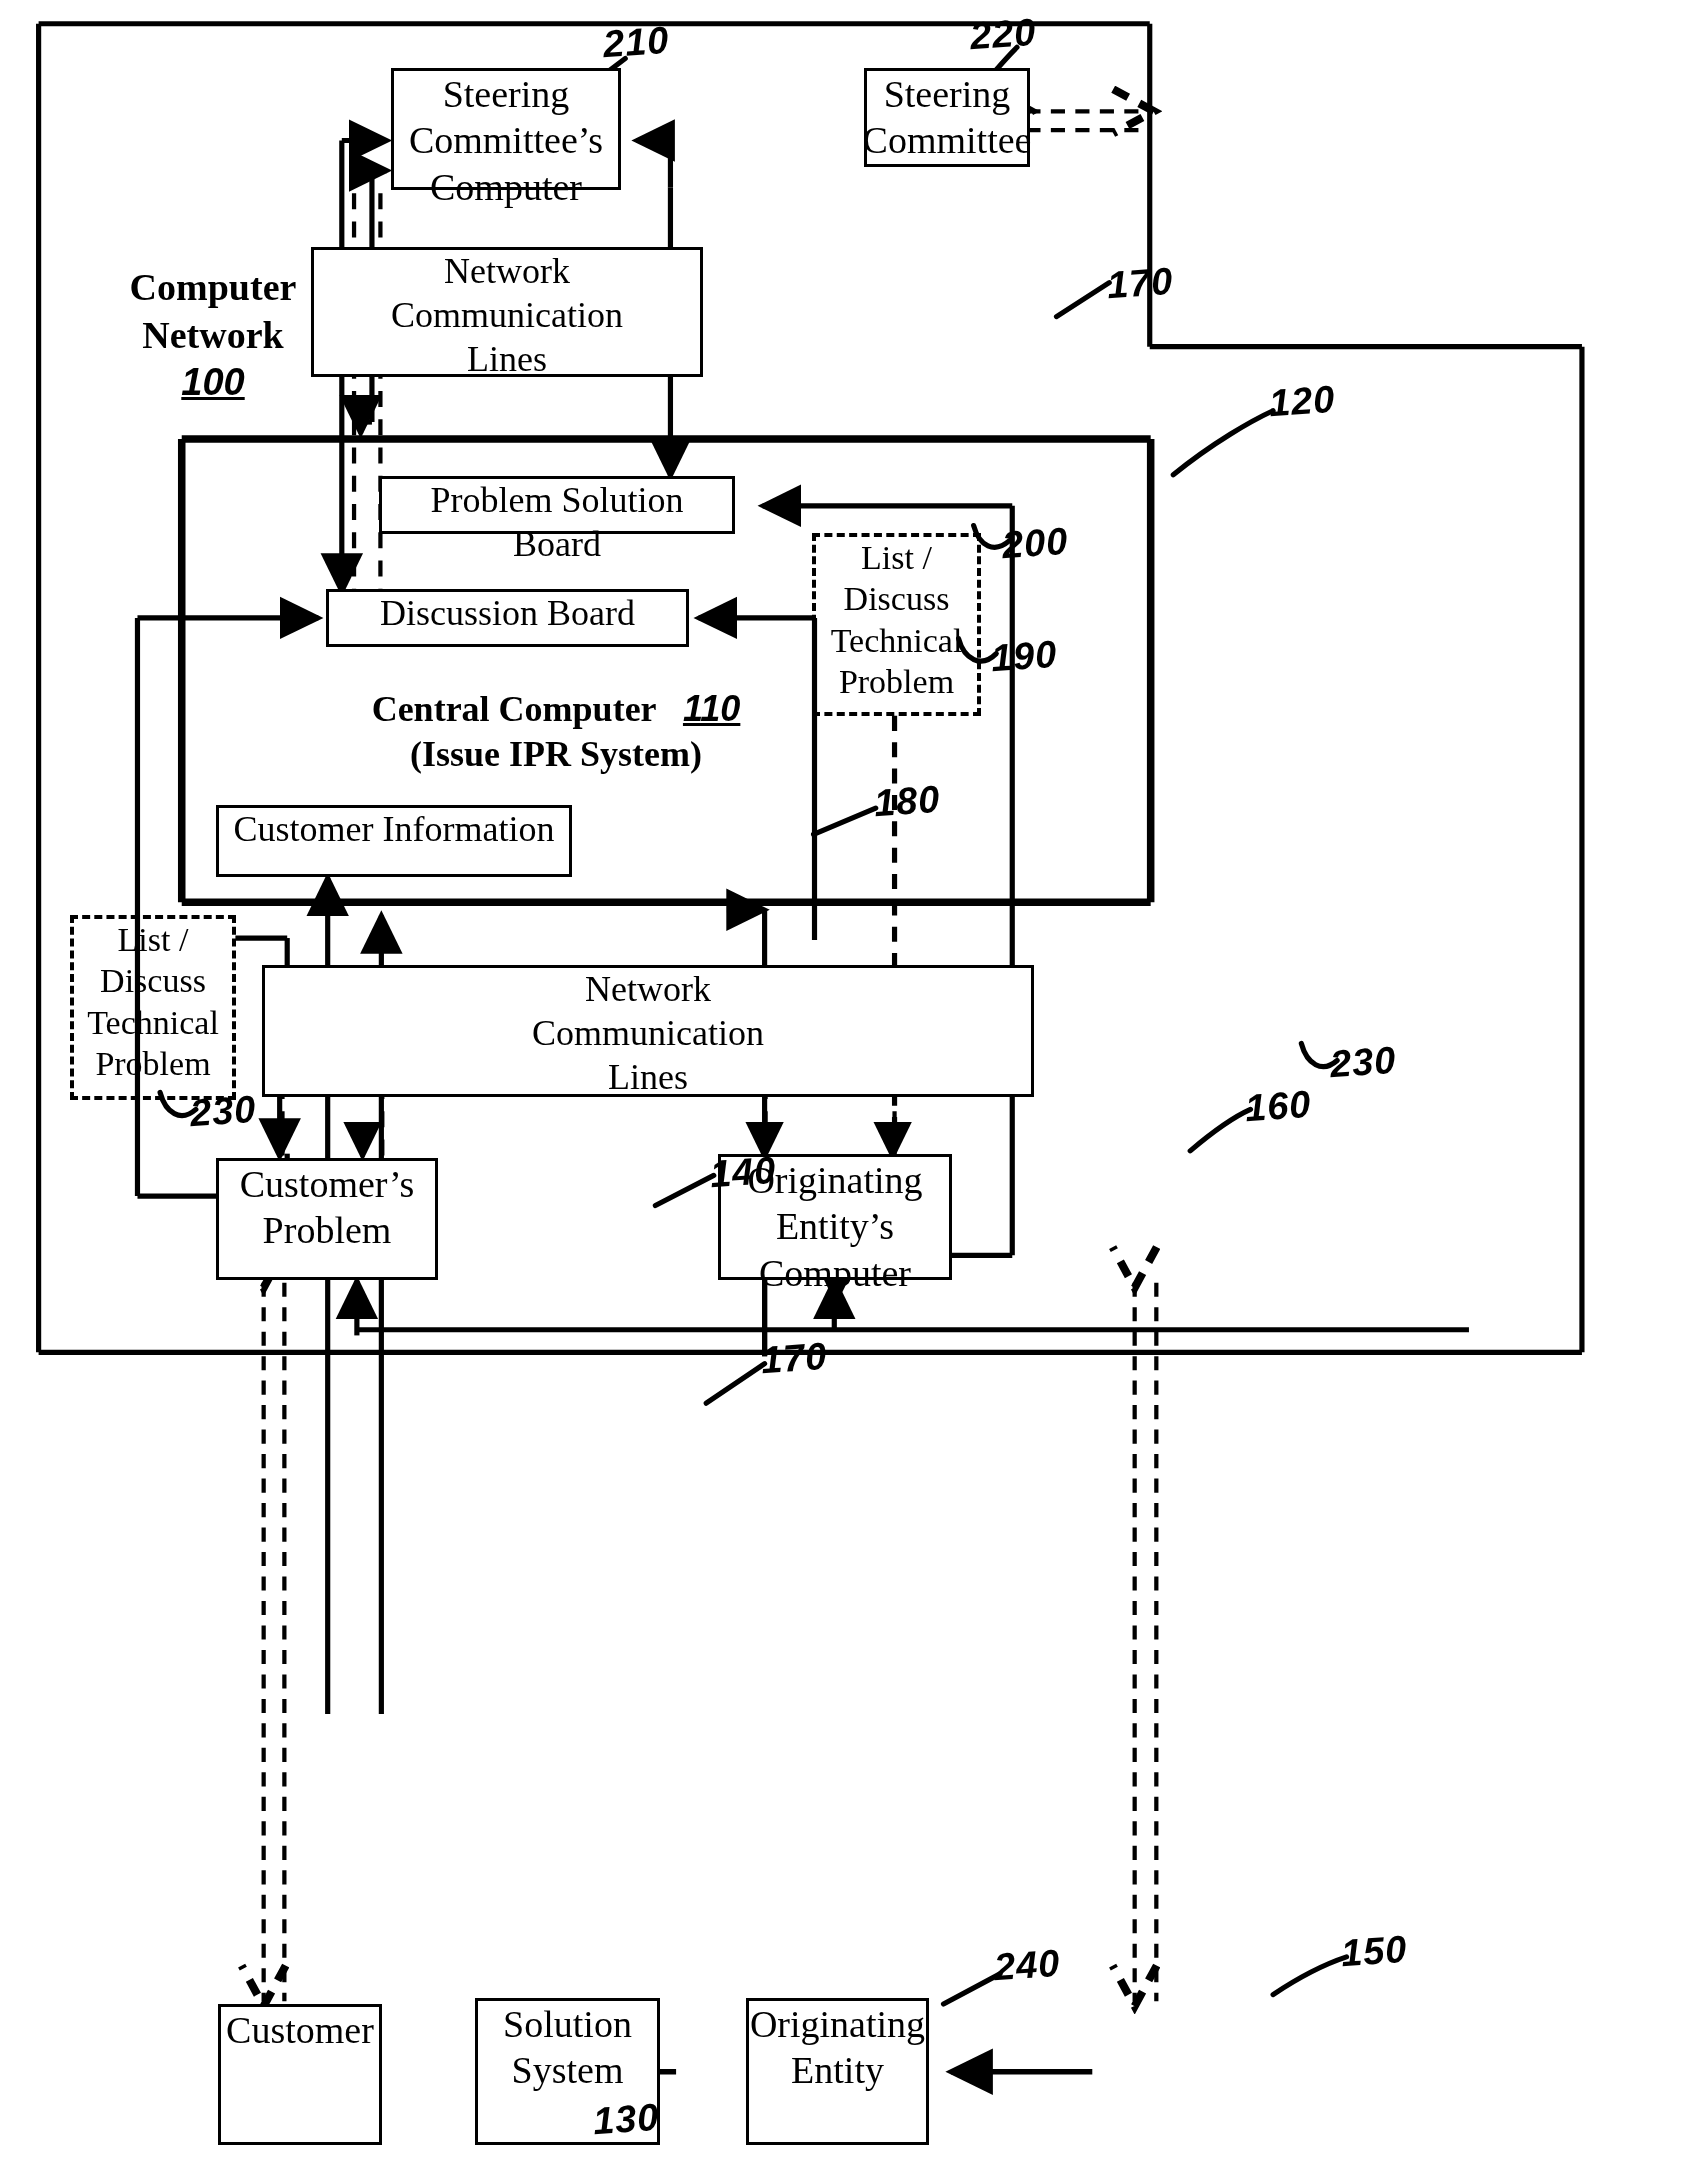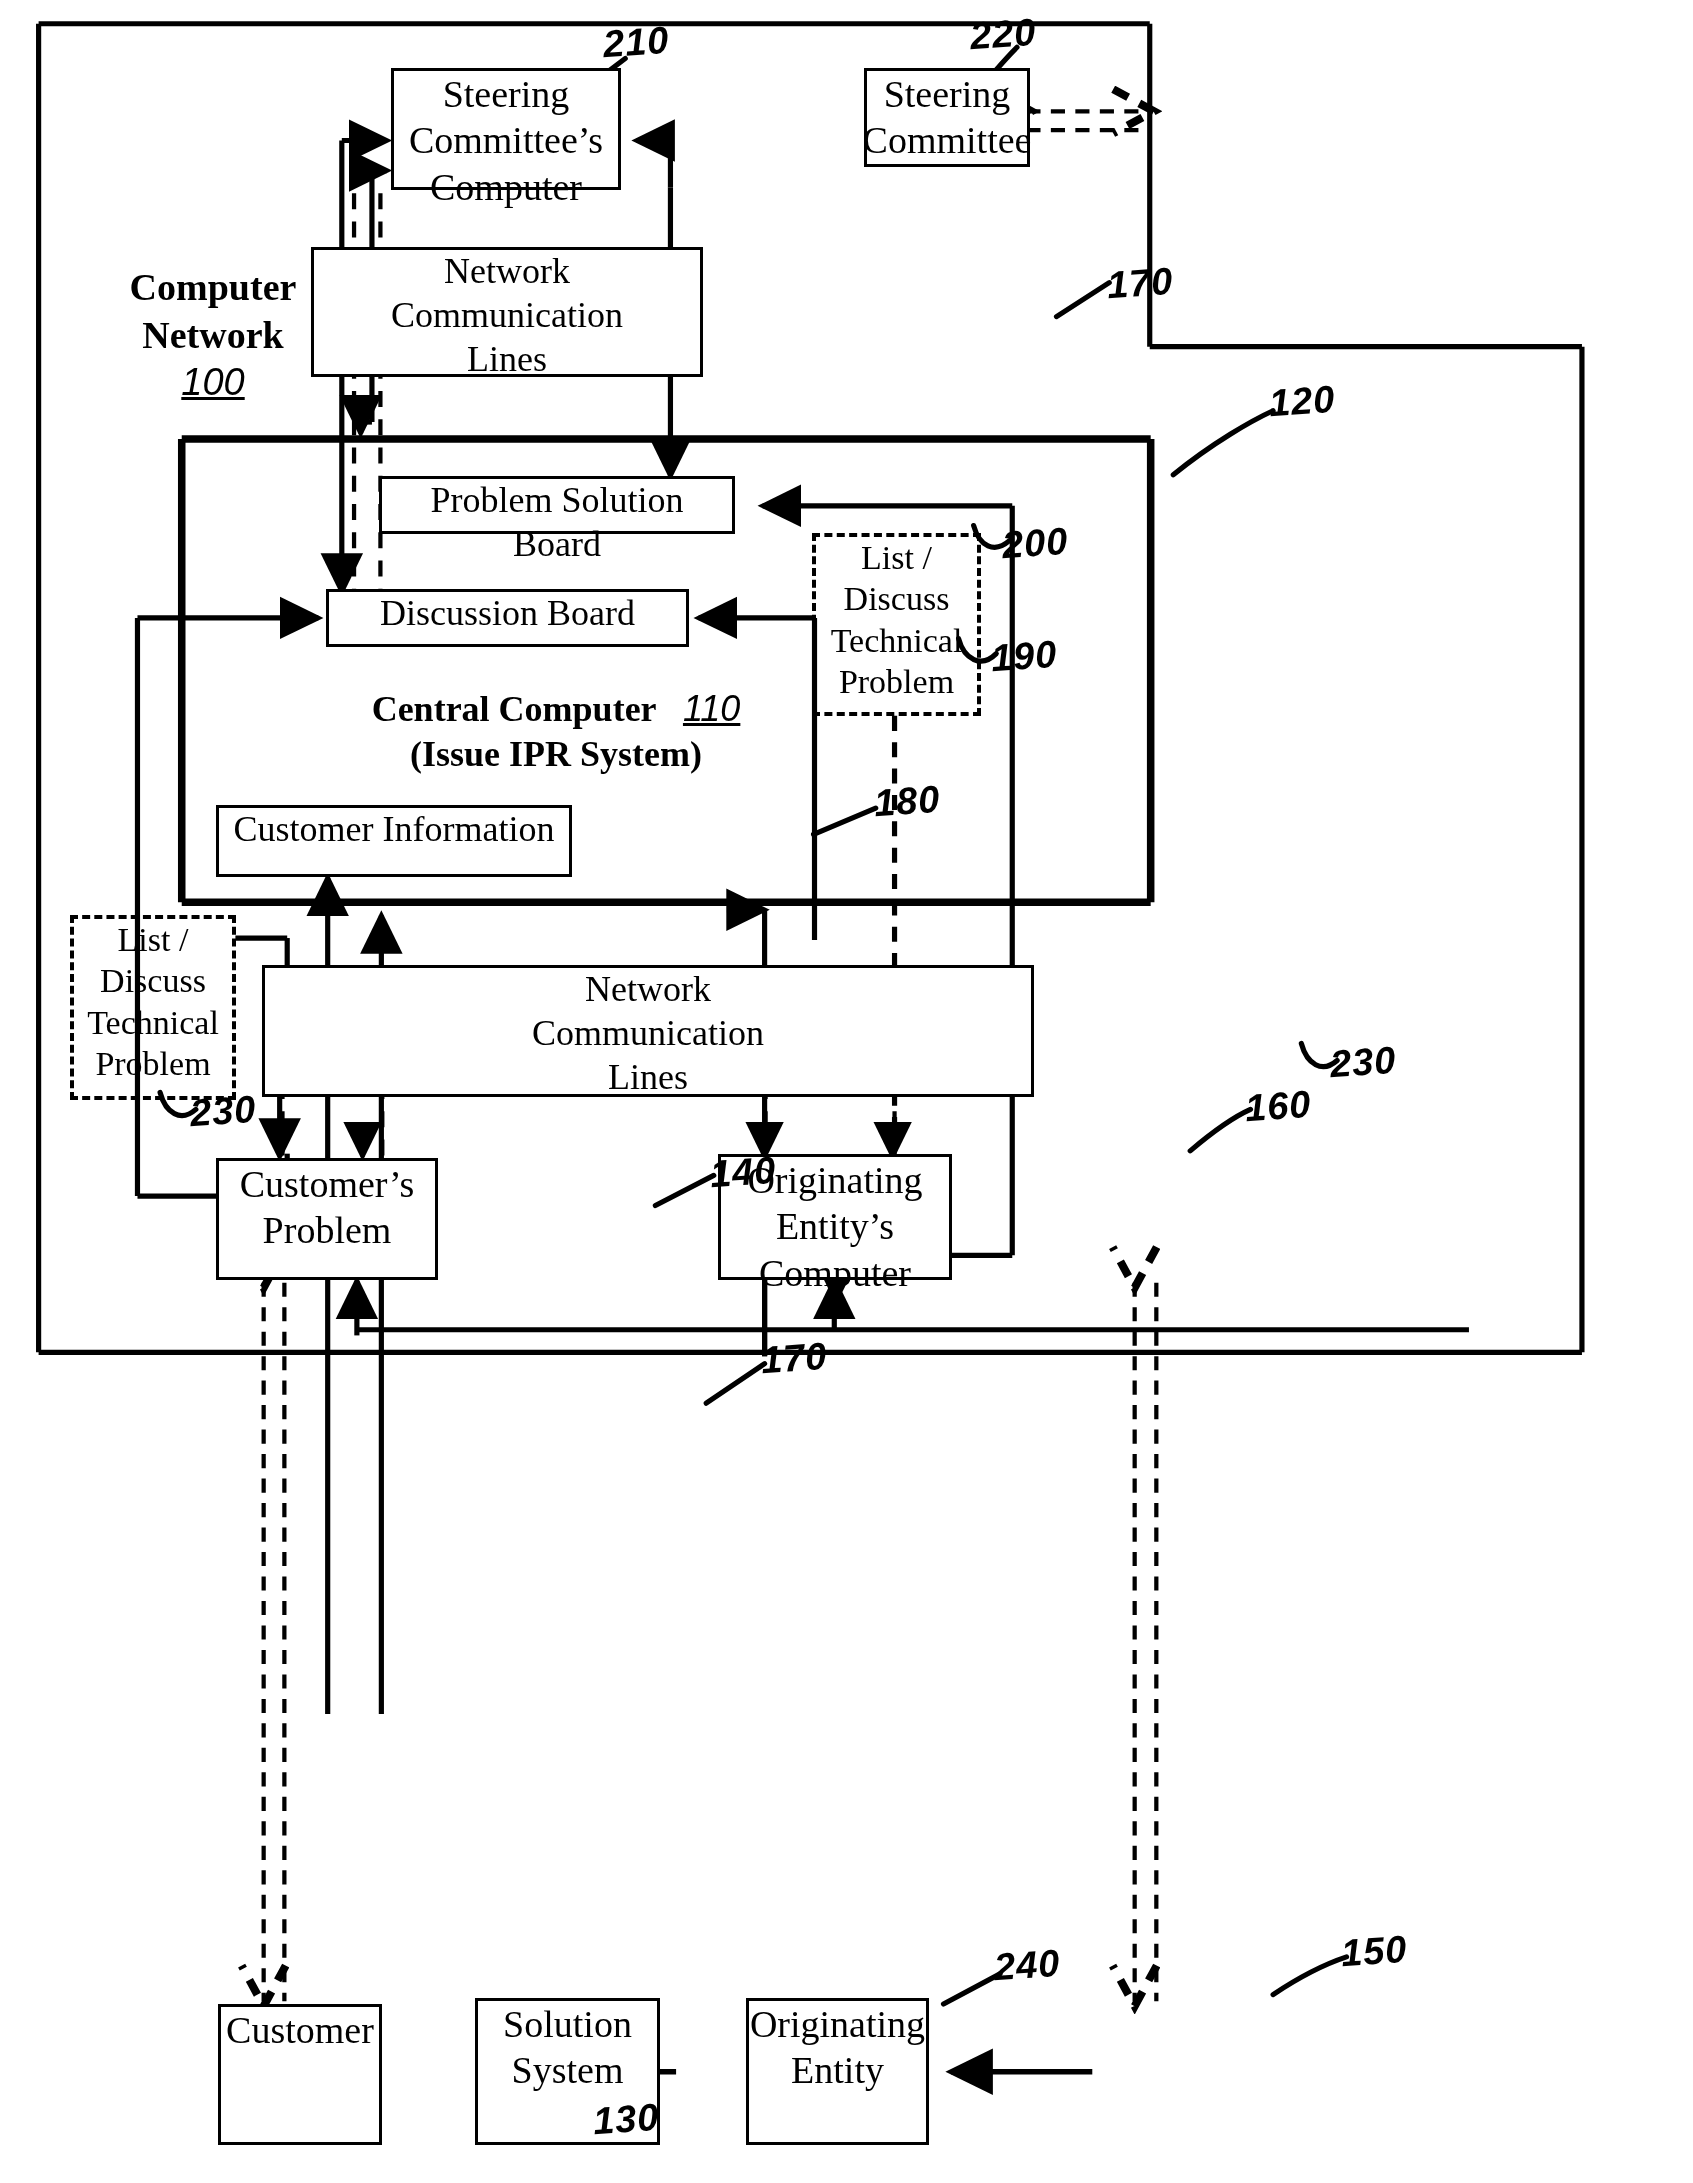--- a/index.html
+++ b/index.html
@@ -14,21 +14,21 @@
   .box.dashed{border:4.7px dashed #000;}
   .box.nofill{background:transparent;}
   .txt{display:block;padding:0 5.6px;}
 
   .freelabel{position:absolute;font-family:"Liberation Sans","DejaVu Sans",sans-serif;
        font-weight:700;font-size:38px;font-style:italic;letter-spacing:0.9px;
        transform:rotate(-4deg);white-space:nowrap;}
   .plainlabel{position:absolute;text-align:center;font-weight:700;line-height:1.25;
        white-space:nowrap;}
   .ulnum{text-decoration:underline;font-family:"Liberation Sans","DejaVu Sans",sans-serif;
-       font-style:italic;font-weight:400;}
+       font-style:italic;font-weight:700;}
 </style>
 </head>
 <body>
 
 <div id="stage">
 
   <svg id="wires" viewBox="0 0 1799 2319" xmlns="http://www.w3.org/2000/svg">
     <defs>
       <marker id="ah" markerWidth="9" markerHeight="9" refX="7.4" refY="4.5" orient="auto">
         <path d="M0,0.4 L8.4,4.5 L0,8.6 z" fill="#000"></path>

